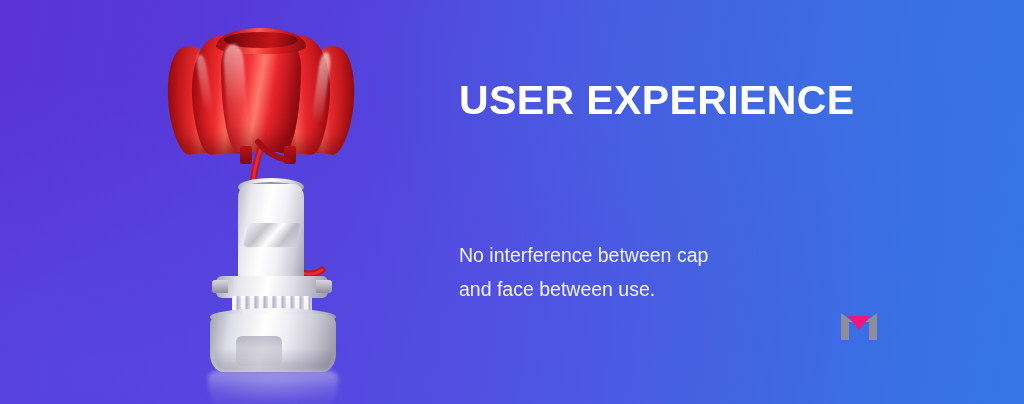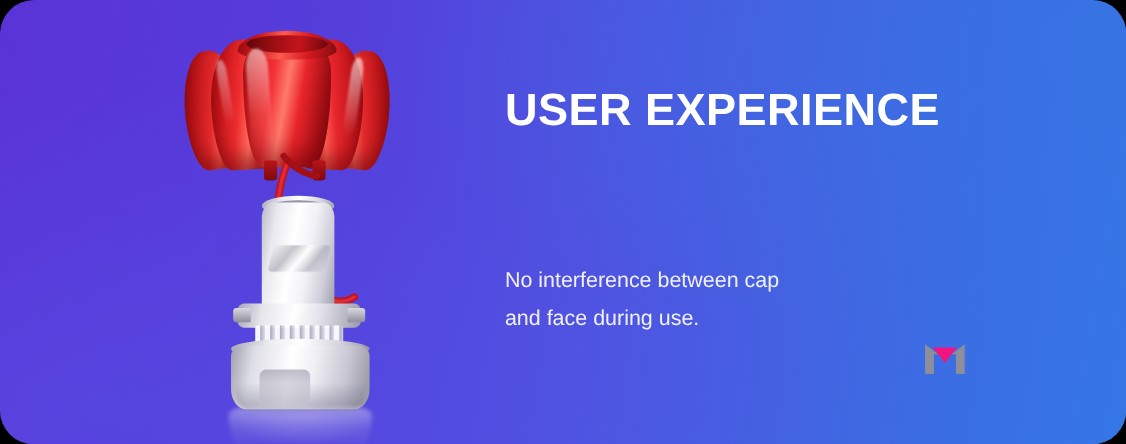--- a/index.html
+++ b/index.html
@@ -7,21 +7,20 @@
     padding: 0;
     background: #000;
   }
   #banner {
     position: relative;
     width: 1024px;
     height: 404px;
     overflow: hidden;
     font-family: "Liberation Sans", sans-serif;
     background: linear-gradient(100deg, #5a33d6 0%, #5739d9 18%, #5442dc 35%, #4e53e0 52%, #4462e2 70%, #3a6fe4 86%, #3576e5 100%);
-    border-radius: 31px;
   }
   #banner .bg-tint {
     position: absolute;
     inset: 0;
     background: radial-gradient(120% 130% at 8% 92%, rgba(86,80,230,0.55) 0%, rgba(86,80,230,0.0) 55%),
                 radial-gradient(110% 120% at 98% 10%, rgba(55,115,227,0.55) 0%, rgba(55,115,227,0.0) 60%);
     pointer-events: none;
   }
 
   
@@ -308,21 +307,21 @@
     <div class="base-slot"></div>
     <div class="base-shadow"></div>
     <div class="reflection"></div>
     <div class="reflection-soft"></div>
   </div>
 
   <div class="headline">USER EXPERIENCE</div>
 
   <div class="subcopy">
     <div>No interference between cap</div>
-    <div>and face during use.</div>
+    <div>and face between use.</div>
   </div>
 
   <div class="logo">
     <svg class="logo-mark" viewBox="0 0 40 31">
       <path d="M2 2 L2 29 L10 29 L10 11 L14 11 L2 2 Z" fill="#8e8e9b"></path>
       <path d="M38 2 L38 29 L30 29 L30 11 L26 11 L38 2 Z" fill="#8e8e9b"></path>
       <path d="M9 5 L31 5 L20 19 Z" fill="#f0157f"></path>
     </svg>
   </div>
 

